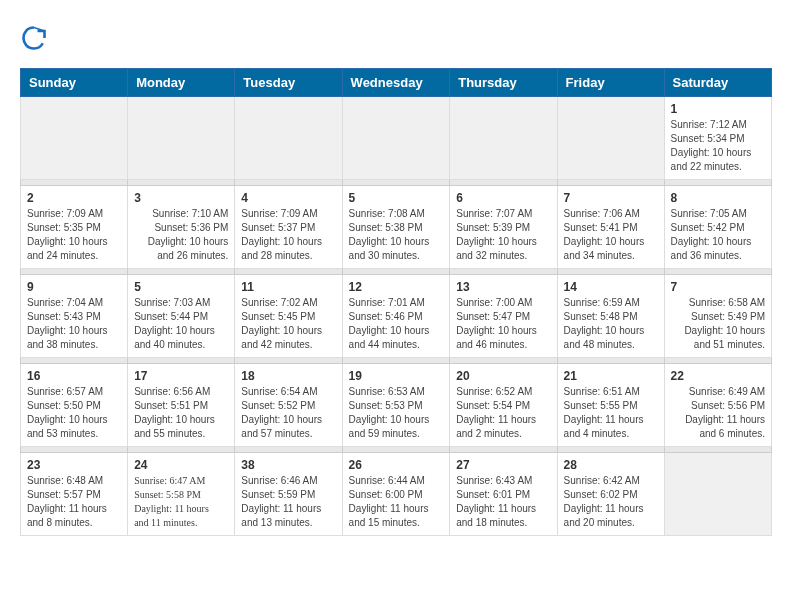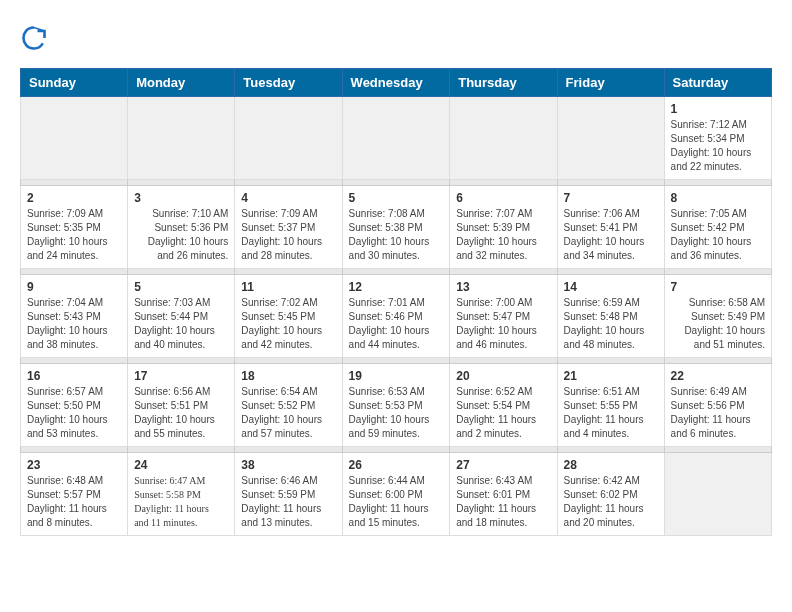--- a/index.html
+++ b/index.html
@@ -319,21 +319,21 @@
         </td>
         <td>
           <span class="day-number">21</span>
           <div class="day-info" style="white-space: pre-line;">Sunrise: 6:51 AM
 Sunset: 5:55 PM
 Daylight: 11 hours
 and 4 minutes.</div>
         </td>
         <td>
           <span class="day-number">22</span>
-          <div class="day-info" style="white-space: pre-line;">Sunrise: 6:49 AM
+          <div class="day-info" style="white-space: pre-line; text-align: right;">Sunrise: 6:49 AM
 Sunset: 5:56 PM
 Daylight: 11 hours
 and 6 minutes.</div>
         </td>
       </tr>
       <tr class="row-separator">
         <td></td>
         <td></td>
         <td></td>
         <td></td>

